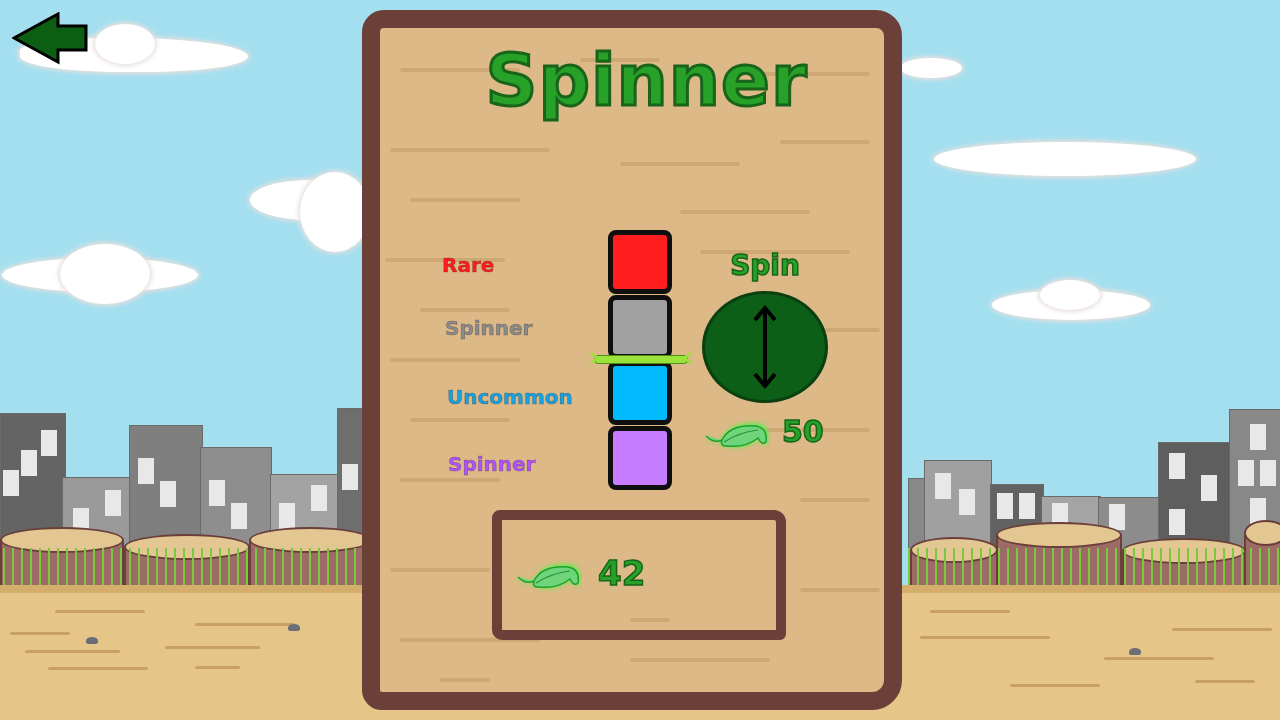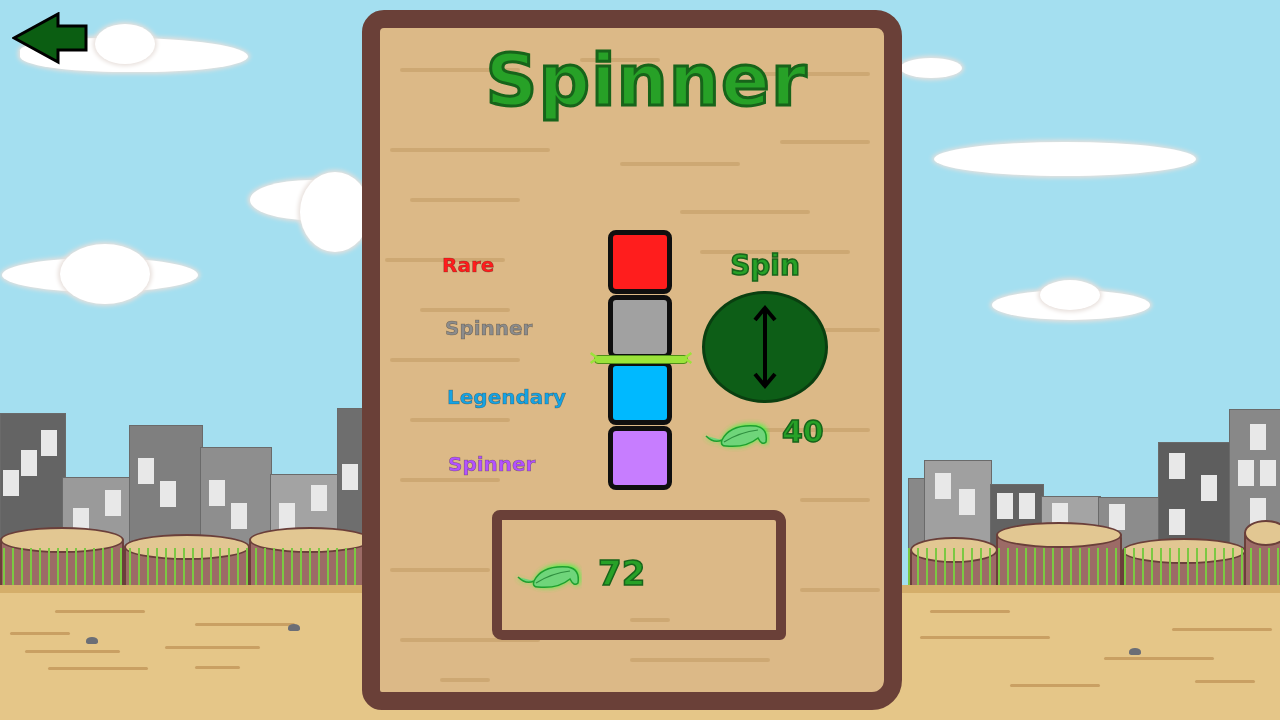--- a/index.html
+++ b/index.html
@@ -178,21 +178,21 @@
   <div class="grain" style="left:20px;top:610px;width:140px;"></div>
   <div class="grain" style="left:250px;top:630px;width:140px;"></div>
   <div class="grain" style="left:250px;top:590px;width:40px;"></div>
   <div class="grain" style="left:60px;top:650px;width:50px;"></div>
 </div>
 
 <div class="abs title">Spinner</div>
 
 <div class="abs rarity-label" style="left:442px;top:253px;color:#ff1d1d;">Rare</div>
 <div class="abs rarity-label" style="left:445px;top:316px;color:#8c8c8c;">Spinner</div>
-<div class="abs rarity-label" style="left:447px;top:385px;color:#17a3e3;">Legendary</div>
+<div class="abs rarity-label" style="left:447px;top:385px;color:#17a3e3;">Uncommon</div>
 <div class="abs rarity-label" style="left:448px;top:452px;color:#b352ff;">Spinner</div>
 
 <div class="abs slot" style="left:608px;top:230px;height:64px;width:64px;background:#ff1d1d;"></div>
 <div class="abs slot" style="left:608px;top:295px;height:64px;width:64px;background:#a1a1a1;"></div>
 <div class="abs slot" style="left:608px;top:361px;height:64px;width:64px;background:#00b9ff;"></div>
 <div class="abs slot" style="left:608px;top:426px;height:64px;width:64px;background:#c77dff;"></div>
 
 <div class="abs marker">
   <svg class="marker-end" style="left:-6px;" width="12" height="16" viewBox="0 0 12 16">
       <path d="M2,2 L10,8 L2,14" fill="none" stroke="#9be33a" stroke-width="3"></path>
@@ -215,29 +215,29 @@
   <svg class="leaf" style="position:absolute;left:0;top:2px;" viewBox="0 0 70 36">
     <defs>
         <filter id="g1" x="-30%" y="-30%" width="160%" height="160%">
           <feGaussianBlur stdDeviation="2.5"></feGaussianBlur>
         </filter>
       </defs>
     <path d="M4,20 Q14,30 22,24 Q30,6 56,8 Q70,8 68,26 Q64,32 58,22 Q46,34 26,30" fill="#39ff39" filter="url(#g1)" opacity="0.9"></path>
     <path d="M6,20 Q14,28 22,24 Q30,8 56,10 Q68,12 66,26 Q62,30 58,22 Q46,32 26,30 Q20,30 22,24" fill="#6fd57a" stroke="#1f9f2f" stroke-width="1.5"></path>
     <path d="M24,26 Q40,16 58,14" fill="none" stroke="#2f8f3f" stroke-width="1.2"></path>
   </svg>
-  <div class="abs cost" style="left:82px;top:0px;">40</div>
+  <div class="abs cost" style="left:82px;top:0px;">50</div>
 </div>
 
 <div class="abs wallet"></div>
 <div class="abs" style="left:512px;top:553px;width:200px;height:44px;">
   <svg class="leaf" style="position:absolute;left:0;top:4px;" viewBox="0 0 70 36">
     <defs>
         <filter id="g2" x="-30%" y="-30%" width="160%" height="160%">
           <feGaussianBlur stdDeviation="2.5"></feGaussianBlur>
         </filter>
       </defs>
     <path d="M4,20 Q14,30 22,24 Q30,6 56,8 Q70,8 68,26 Q64,32 58,22 Q46,34 26,30" fill="#39ff39" filter="url(#g2)" opacity="0.9"></path>
     <path d="M6,20 Q14,28 22,24 Q30,8 56,10 Q68,12 66,26 Q62,30 58,22 Q46,32 26,30 Q20,30 22,24" fill="#6fd57a" stroke="#1f9f2f" stroke-width="1.5"></path>
     <path d="M24,26 Q40,16 58,14" fill="none" stroke="#2f8f3f" stroke-width="1.2"></path>
   </svg>
-  <div class="abs cost" style="left:86px;top:0px;font-size:34px;">72</div>
+  <div class="abs cost" style="left:86px;top:0px;font-size:34px;">42</div>
 </div>
 
 </body></html>

